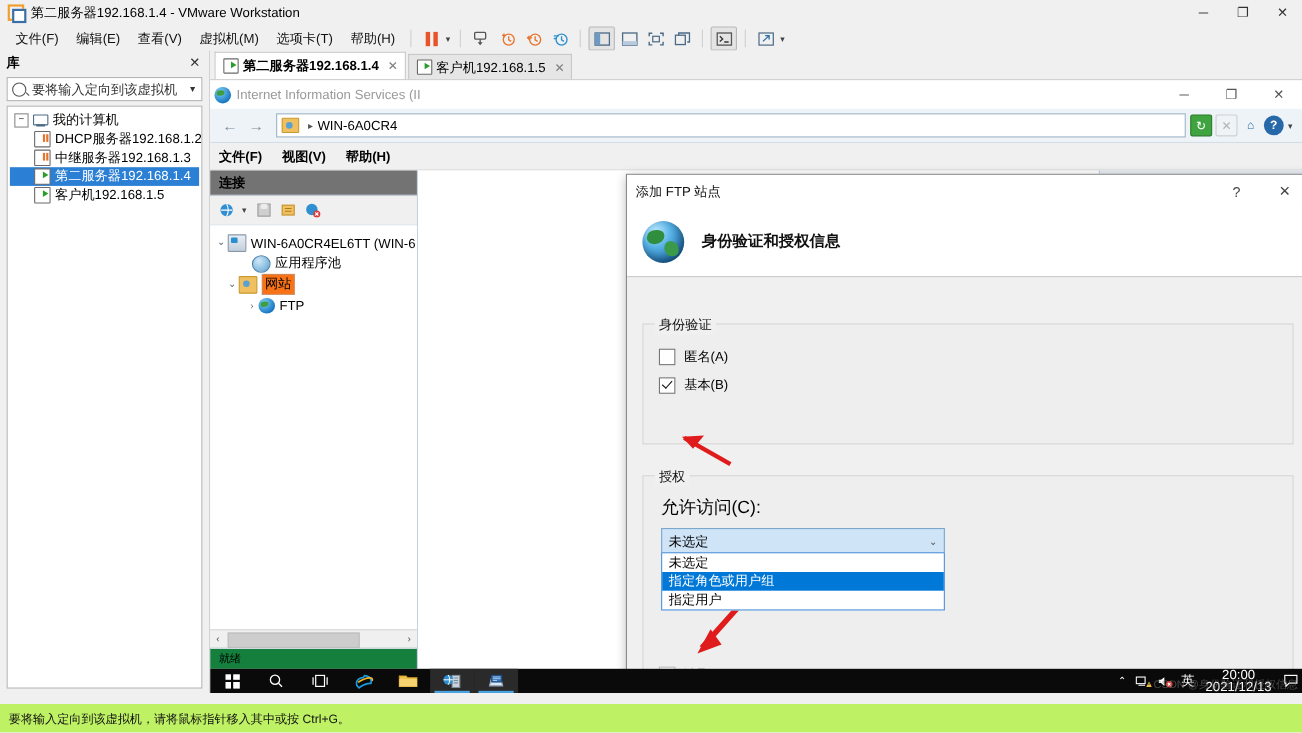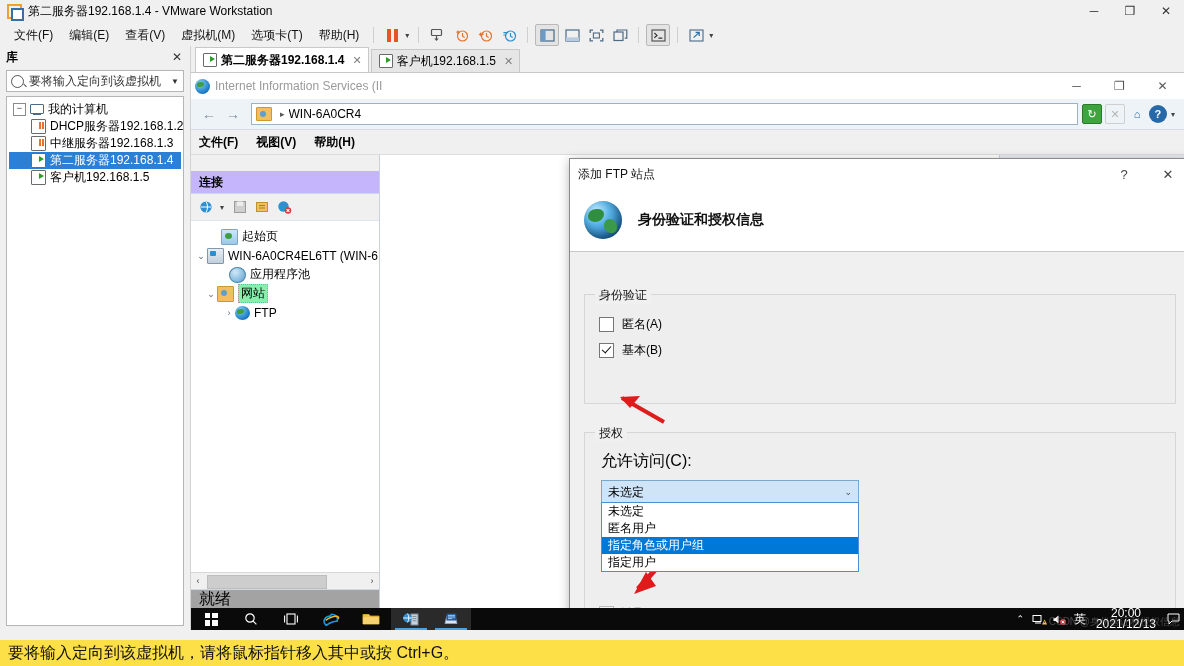--- a/index.html
+++ b/index.html
@@ -78,72 +78,72 @@
   .addr-icons{display:flex;align-items:center;margin-left:4px;gap:3px;}
   .ai{width:18px;height:18px;display:flex;align-items:center;justify-content:center;border-radius:2px;font-size:11px;}
   .ai.green{background:#3fa33f;color:#fff;border:1px solid #2a7a2a;}
   .ai.gray{color:#b5b5b5;border:1px solid #cfcfcf;}
   .ai.home{color:#2a6ea5;}
   .ai.help{background:#2668a8;color:#fff;border-radius:50%;font-weight:bold;}
   .iis-menu{height:24px;display:flex;align-items:center;padding-left:8px;background:#f0f0f0;border-bottom:1px solid #dcdcdc;font-size:12px;font-weight:bold;}
   .iis-menu .mi{padding:2px 10px 2px 0;font-weight:bold;}
   .iis-body{flex:1;display:flex;min-height:0;}
   .conn{width:188px;background:#f0f0f0;border-right:1px solid #c6d2de;display:flex;flex-direction:column;}
-  .conn-head{height:22px;display:flex;align-items:center;padding-left:8px;font-weight:bold;font-size:12px;background:#c4b5fd;border-bottom:1px solid #cdd8e3;margin-top:16px;}
+  .conn-head{height:22px;display:flex;align-items:center;padding-left:8px;font-weight:bold;font-size:12px;background:#737373;border-bottom:1px solid #cdd8e3;}
   .conn-tools{height:26px;display:flex;align-items:center;padding-left:6px;gap:4px;border-bottom:1px solid #dde4eb;}
   .ct{width:18px;height:18px;display:flex;align-items:center;justify-content:center;position:relative;}
   .conn-tree{flex:1;background:#fff;margin:0;padding:6px 4px;overflow:hidden;font-size:12px;}
   .cnode{display:flex;align-items:center;height:19px;white-space:nowrap;}
   .chev{width:12px;text-align:center;color:#5a6a78;font-size:9px;flex:none;}
   .nicon{width:15px;height:14px;margin-right:4px;flex:none;position:relative;}
   .startpg{background:linear-gradient(#cfe6f7,#9cc9e8);border:1px solid #7aa8c8;border-radius:1px;}
   .startpg:after{content:"";position:absolute;left:3px;top:3px;width:7px;height:6px;border-radius:50%;background:#3f9e3f;}
   .srvico{background:linear-gradient(#e8eef4,#c2cfdb);border:1px solid #8496a8;border-radius:1px;}
   .srvico:after{content:"";position:absolute;left:2px;top:2px;width:6px;height:5px;background:#2a8fd0;border-radius:1px;}
   .appico{border-radius:50%;background:radial-gradient(circle at 35% 30%,#cfe8f8,#5aa0d0);border:1px solid #4a80a8;}
   .siteico{background:#f0c060;border:1px solid #c89a30;border-radius:1px;}
   .siteico:after{content:"";position:absolute;left:3px;top:3px;width:6px;height:6px;border-radius:50%;background:#5aa0d0;}
   .ftpico{border-radius:50%;background:radial-gradient(circle at 35% 30%,#7fd0f5,#1a79c4 70%);}
   .ftpico:after{content:"";position:absolute;left:2px;top:3px;width:7px;height:5px;background:#3f9e3f;border-radius:50% 40% 60% 30%;}
-  .cnode.boxed > span.lbl{background:#86efac;border:1px dotted #a0a0a0;padding:0 2px;}
+  .cnode.boxed > span.lbl{background:#f97316;border:1px dotted #a0a0a0;padding:0 2px;}
   .conn-sb{height:16px;display:flex;align-items:center;background:#f0f0f0;border-top:1px solid #d8d8d8;}
   .sb-btn{width:14px;height:14px;display:flex;align-items:center;justify-content:center;font-size:9px;color:#444;}
   .sb-track{flex:1;height:12px;background:#f0f0f0;position:relative;}
   .sb-thumb{position:absolute;left:2px;top:0;width:118px;height:12px;background:#cdcdcd;border:1px solid #bdbdbd;}
   .iis-center{flex:1;background:#fff;min-width:0;}
   .actions{width:184px;background:#f7f9fb;border-left:1px solid #c6d2de;display:flex;flex-direction:column;}
   .act-head{height:24px;display:flex;align-items:center;padding-left:8px;font-weight:bold;font-size:12px;background:#e8edf3;border-bottom:1px solid #cdd8e3;}
   .act-row{display:flex;align-items:center;height:22px;padding-left:8px;font-size:12px;color:#2a5a95;}
   .act-row.sub{padding-left:28px;}
   .act-icon{width:15px;height:14px;margin-right:6px;flex:none;position:relative;border-radius:50%;
             background:radial-gradient(circle at 35% 30%,#7fd0f5,#1a79c4 70%);}
   .act-icon:after{content:"";position:absolute;left:2px;top:3px;width:7px;height:5px;background:#3f9e3f;border-radius:50% 40% 60% 30%;}
   .act-icon .star{position:absolute;right:-1px;top:-2px;width:7px;height:7px;background:#f5c23a;border-radius:50%;border:1px solid #d09a1a;}
   .act-icon.helpi{background:radial-gradient(circle at 35% 30%,#8fb8dd,#2a5a95 70%);}
   .act-icon.helpi:after{content:"?";position:static;display:block;color:#fff;font-size:10px;font-weight:bold;text-align:center;line-height:14px;background:none;width:auto;height:auto;}
   .act-sep{height:1px;background:#d4dde6;margin:3px 8px;}
-  .iis-sbar{height:18px;background:#a3a3a3;border-top:1px solid #d0d8e0;display:flex;align-items:center;padding-left:8px;font-size:16px;}
+  .iis-sbar{height:18px;background:#15803d;border-top:1px solid #d0d8e0;display:flex;align-items:center;padding-left:8px;font-size:10px;}
 
   
   .taskbar{position:absolute;left:0;right:0;bottom:0;height:22px;background:#0a0a0a;display:flex;align-items:center;}
   .tb-tile{width:40px;height:22px;display:flex;align-items:center;justify-content:center;position:relative;}
   .tb-tile.active{background:#2a2a2a;}
   .tb-tile.active:after{content:"";position:absolute;left:4px;right:4px;bottom:0;height:2px;background:#4aa3e0;}
   .winlogo{width:13px;height:13px;display:grid;grid-template-columns:1fr 1fr;grid-template-rows:1fr 1fr;gap:1.6px;}
   .winlogo i{background:#fff;display:block;}
   .trayarea{margin-left:auto;display:flex;align-items:center;height:22px;color:#fff;}
   .tray-ico{width:20px;display:flex;align-items:center;justify-content:center;font-size:11px;}
   .clock{text-align:center;font-size:12px;line-height:11px;padding:0 6px;color:#fff;}
   .chevup{font-size:9px;padding:0 6px;color:#fff;}
   .ime{font-size:12px;padding:0 4px;color:#fff;}
   .actioncenter{width:22px;display:flex;align-items:center;justify-content:center;}
   .watermark{position:absolute;right:4px;bottom:1px;font-size:10px;color:#7a7a7a;opacity:.55;white-space:nowrap;}
 
   
-  .vmstatus{position:absolute;left:0;right:0;bottom:0;height:26px;background:#fde047;display:flex;align-items:center;padding-left:8px;font-size:16px;color:#111;}
+  .vmstatus{position:absolute;left:0;right:0;bottom:0;height:26px;background:#bef264;display:flex;align-items:center;padding-left:8px;font-size:11px;color:#111;}
 
   
   .dialog{position:absolute;left:378px;top:85px;width:620px;height:529px;background:#f0f0f0;
           border:1px solid #8a8a8a;box-shadow:0 2px 10px rgba(0,0,0,.28);display:flex;flex-direction:column;}
   .dlg-title{height:30px;background:#fff;display:flex;align-items:center;padding-left:8px;font-size:12px;}
   .dlg-title .t{color:#111;}
   .dlg-btns{margin-left:auto;display:flex;}
   .dlg-btn{width:44px;height:30px;display:flex;align-items:center;justify-content:center;color:#444;font-size:13px;}
   .dlg-head{height:62px;background:#fff;display:flex;align-items:center;padding-left:14px;border-bottom:1px solid #c8c8c8;}
   .globe-lg{width:38px;height:38px;border-radius:50%;flex:none;margin-right:16px;position:relative;overflow:hidden;
@@ -411,25 +411,20 @@
                 </div>
                 <div class="ct">
                   <svg width="15" height="14" viewBox="0 0 15 14">
                       <circle cx="6.5" cy="6.5" r="5.2" fill="#2f8fd0"></circle>
                       <circle cx="11" cy="10.5" r="3.2" fill="#d93a3a"></circle>
                       <path d="M9.6 9.1l2.8 2.8M12.4 9.1l-2.8 2.8" stroke="#fff" stroke-width="1.1"></path>
                     </svg>
                 </div>
               </div>
               <div class="conn-tree">
-                <div class="cnode" style="padding-left:14px">
-                  <span class="chev"></span>
-                  <span class="nicon startpg"></span>
-                  <span class="lbl">起始页</span>
-                </div>
                 <div class="cnode">
                   <span class="chev">⌄</span>
                   <span class="nicon srvico"></span>
                   <span class="lbl">WIN-6A0CR4EL6TT (WIN-6</span>
                 </div>
                 <div class="cnode" style="padding-left:22px">
                   <span class="chev"></span>
                   <span class="nicon appico"></span>
                   <span class="lbl">应用程序池</span>
                 </div>
@@ -518,21 +513,20 @@
               <span class="grp-label">授权</span>
               <div class="fieldlabel">允许访问(C):</div>
 
               <div class="combo">
                 <div class="combo-box">
                   <span class="cv">未选定</span>
                   <span class="cdd">⌄</span>
                 </div>
                 <div class="combo-list">
                   <div class="opt">未选定</div>
-                  <div class="opt">匿名用户</div>
                   <div class="opt sel">指定角色或用户组</div>
                   <div class="opt">指定用户</div>
                 </div>
               </div>
 
               <div style="margin-top:96px">
                 <div class="cbrow disabled">
                   <span class="cbox disabled"></span>
                   <span>读取(D)</span>
                 </div>

